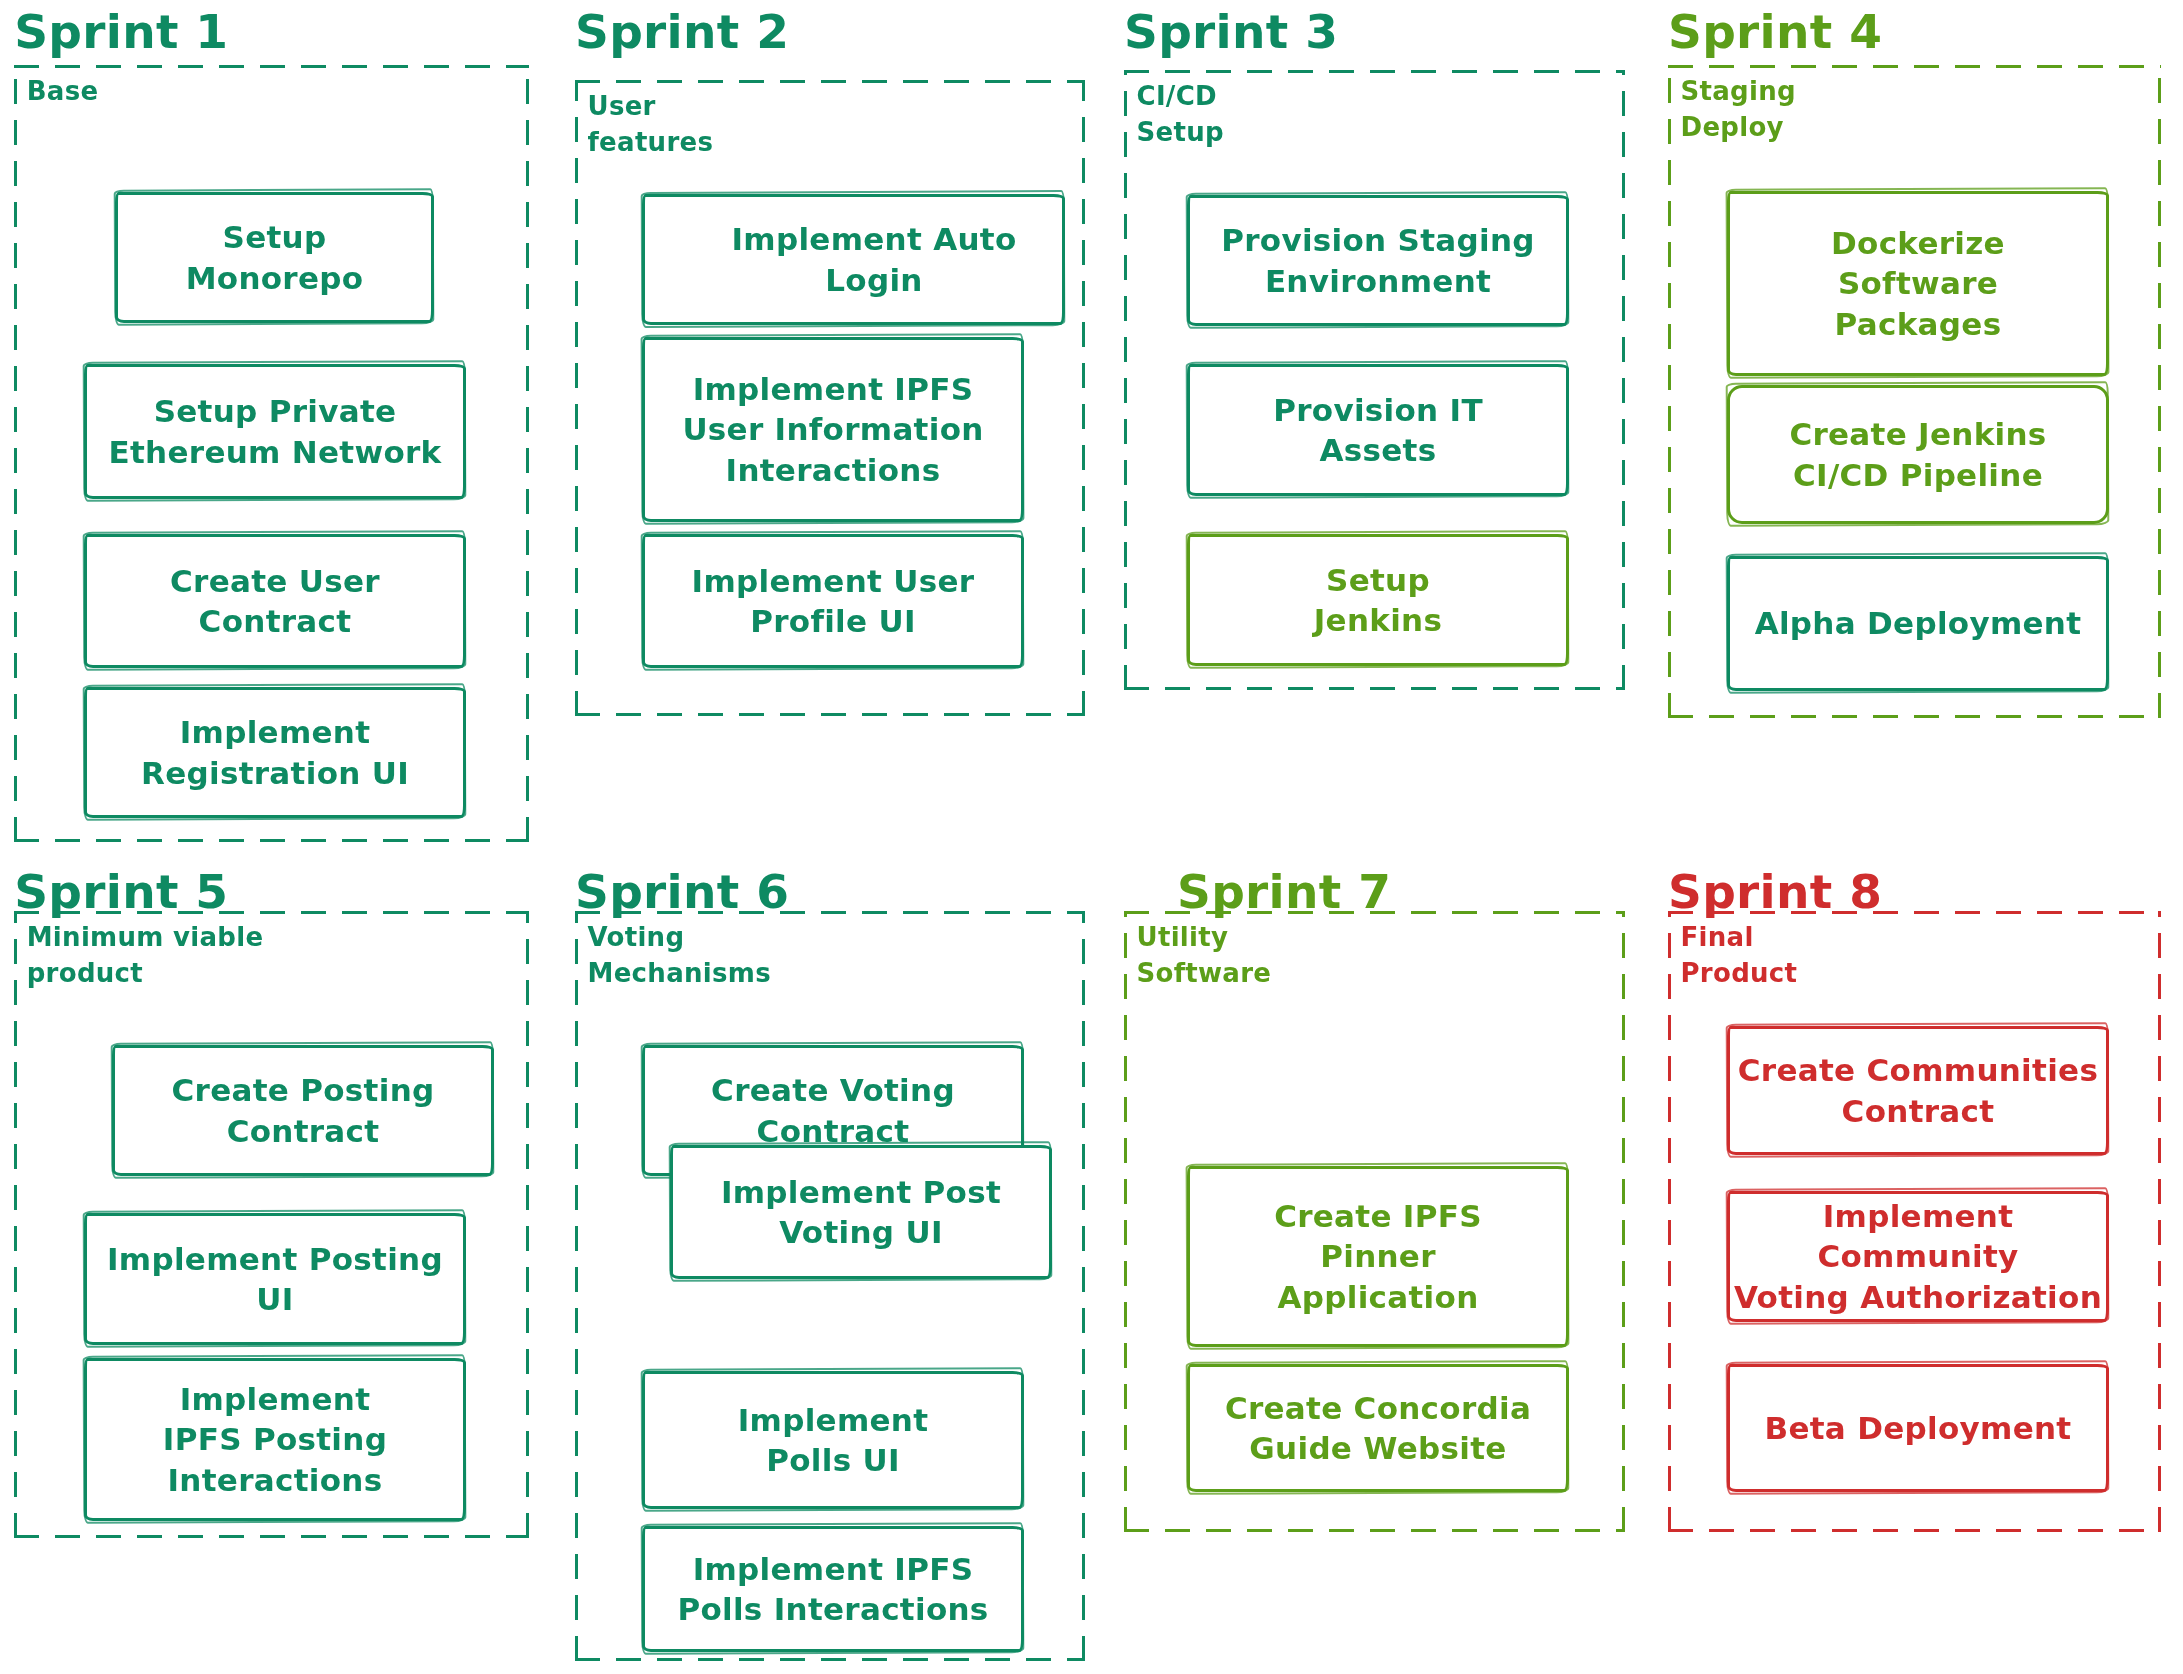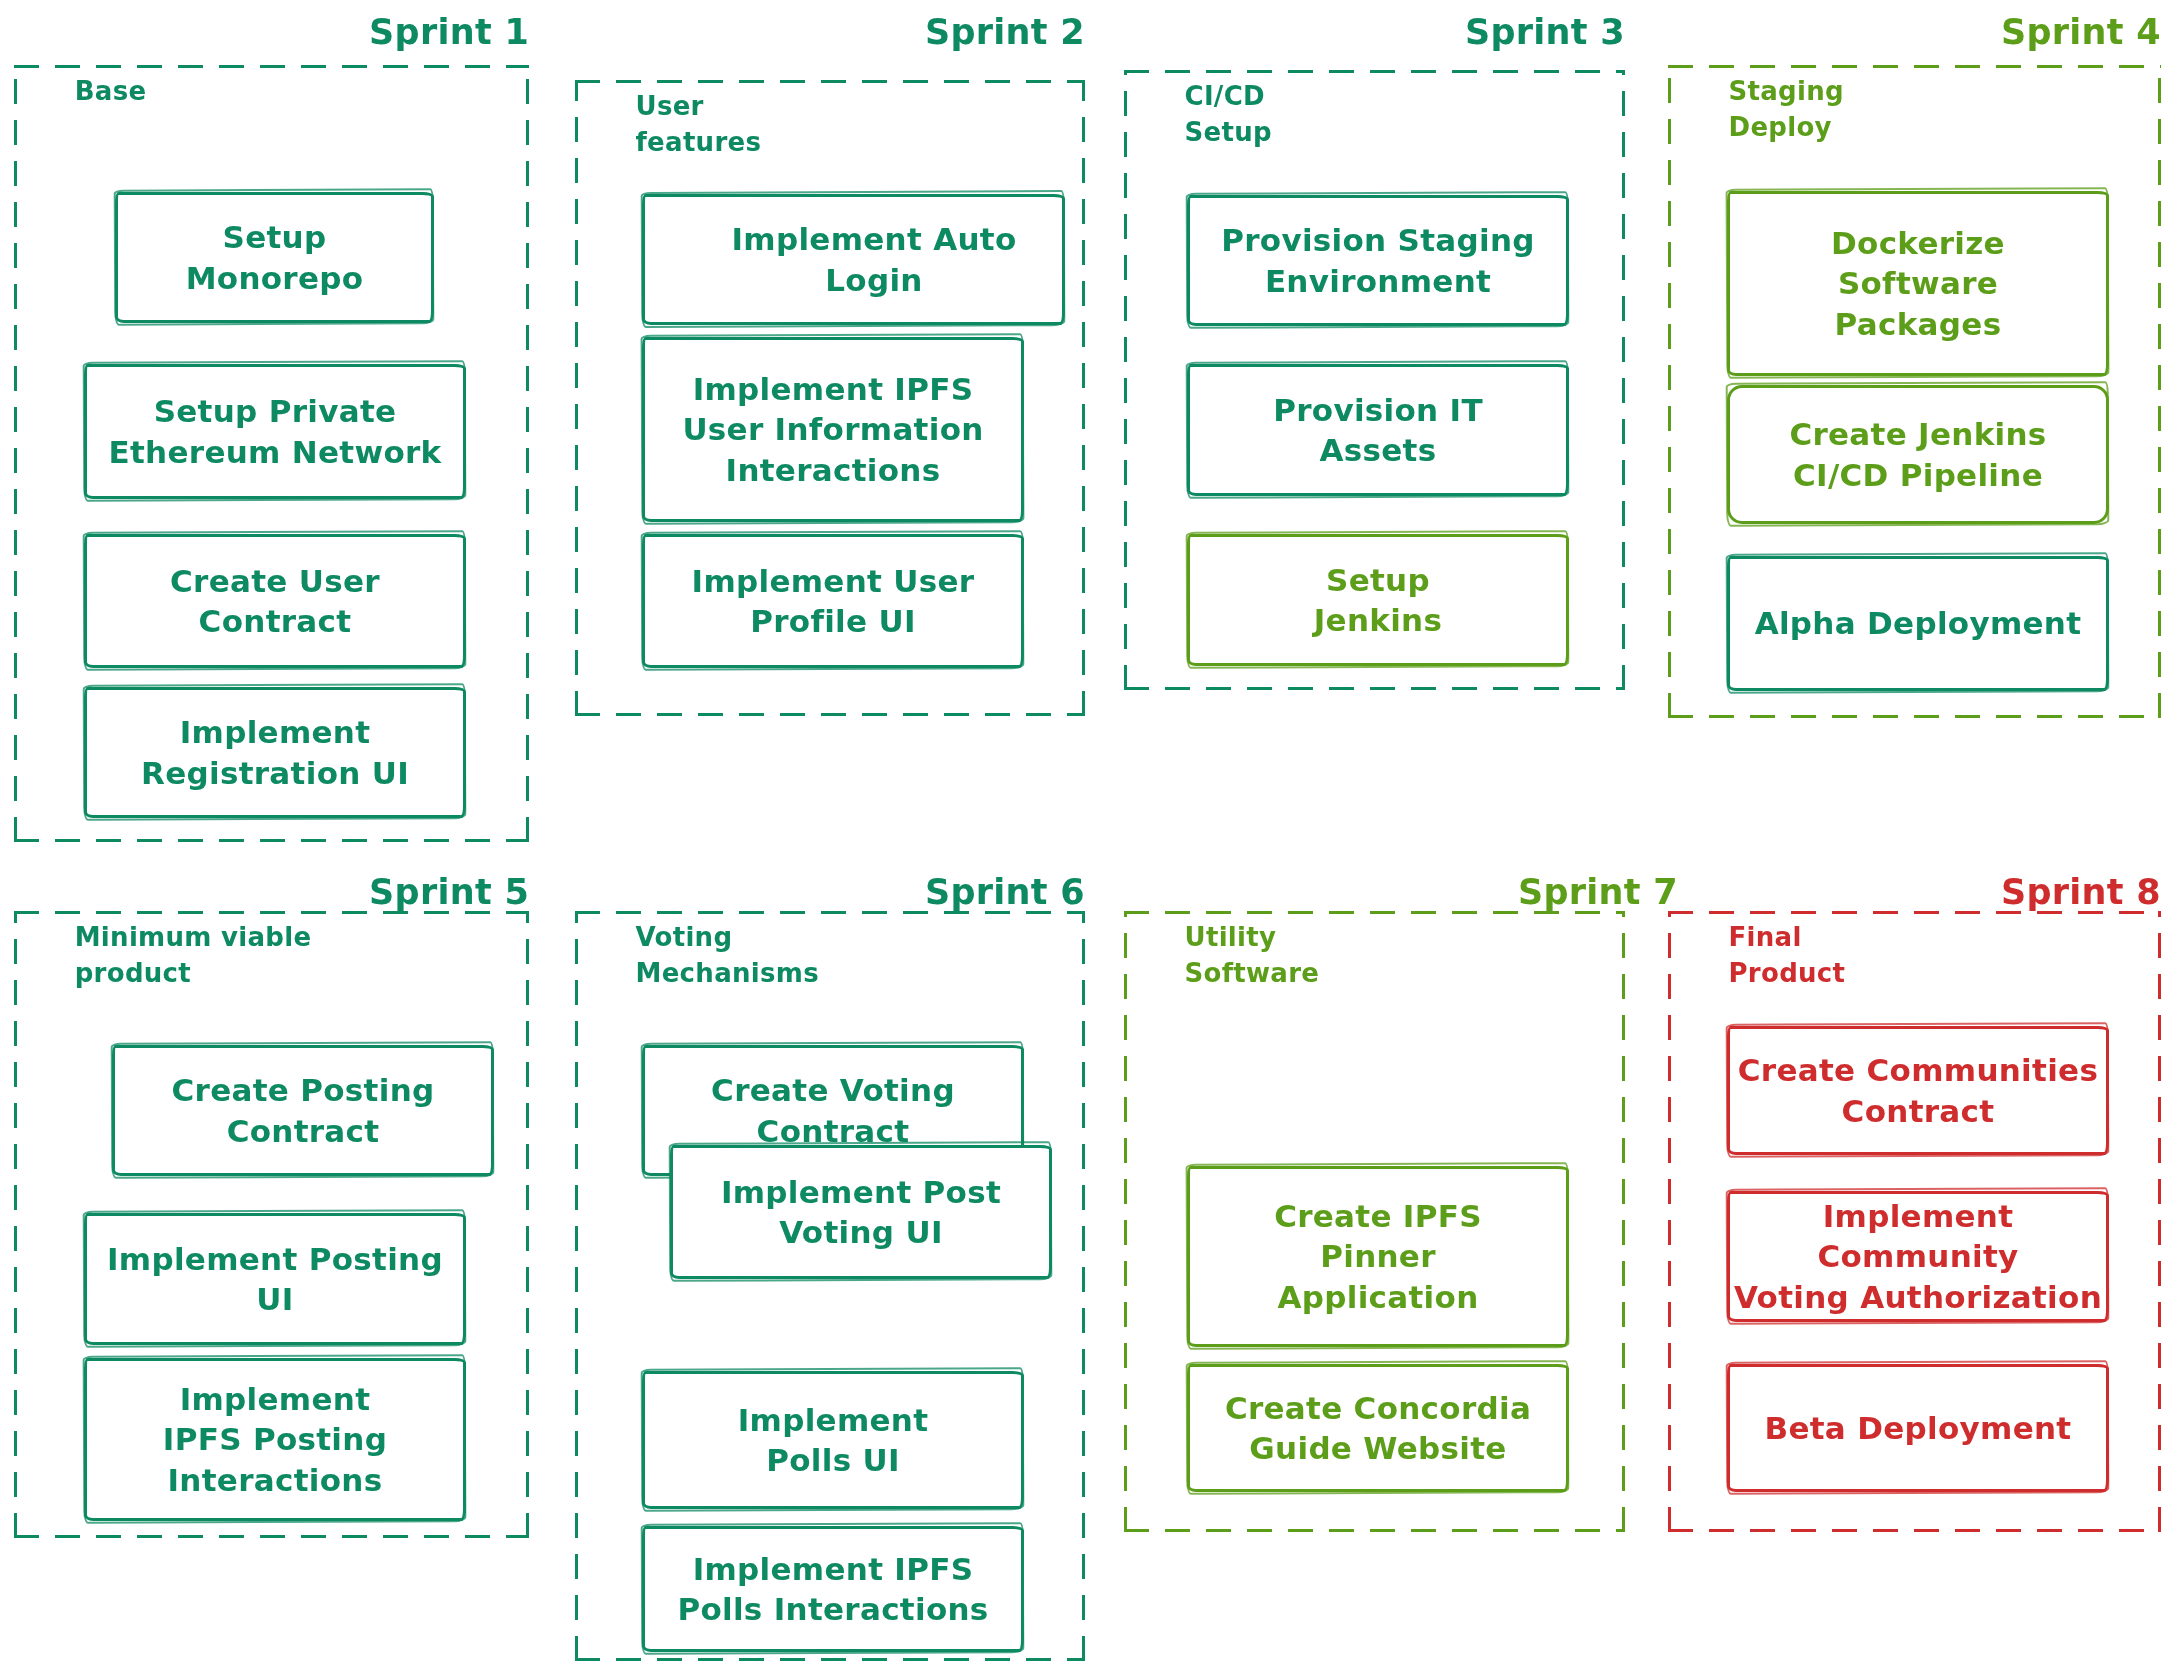--- a/index.html
+++ b/index.html
@@ -14,22 +14,22 @@
     position: relative;
     font-family: "DejaVu Sans", sans-serif;
     font-weight: 700;
     letter-spacing: 0.3px;
   }
   .board { position: absolute; inset: 0; }
   .sprint { position: absolute; inset: 0; --c: #0e8a62; pointer-events: none; }
 
   .title {
     position: absolute;
-    text-align: right;
-    font-size: 35px;
+    text-align: left;
+    font-size: 47px;
     color: var(--c);
     height: 48px;
     line-height: 48px;
     white-space: nowrap;
   }
 
   
   .frame {
     position: absolute;
     background-image:
@@ -43,21 +43,20 @@
   }
 
   .label {
     position: absolute;
     top: 8px;
     left: 12.5px;
     font-size: 26px;
     line-height: 1.4;
     color: var(--c);
     white-space: pre-line;
-    margin-left: 48px;
   }
 
   .task {
     position: absolute;
     display: flex;
     align-items: center;
     justify-content: center;
     text-align: center;
     font-size: 31px;
     line-height: 1.3;

